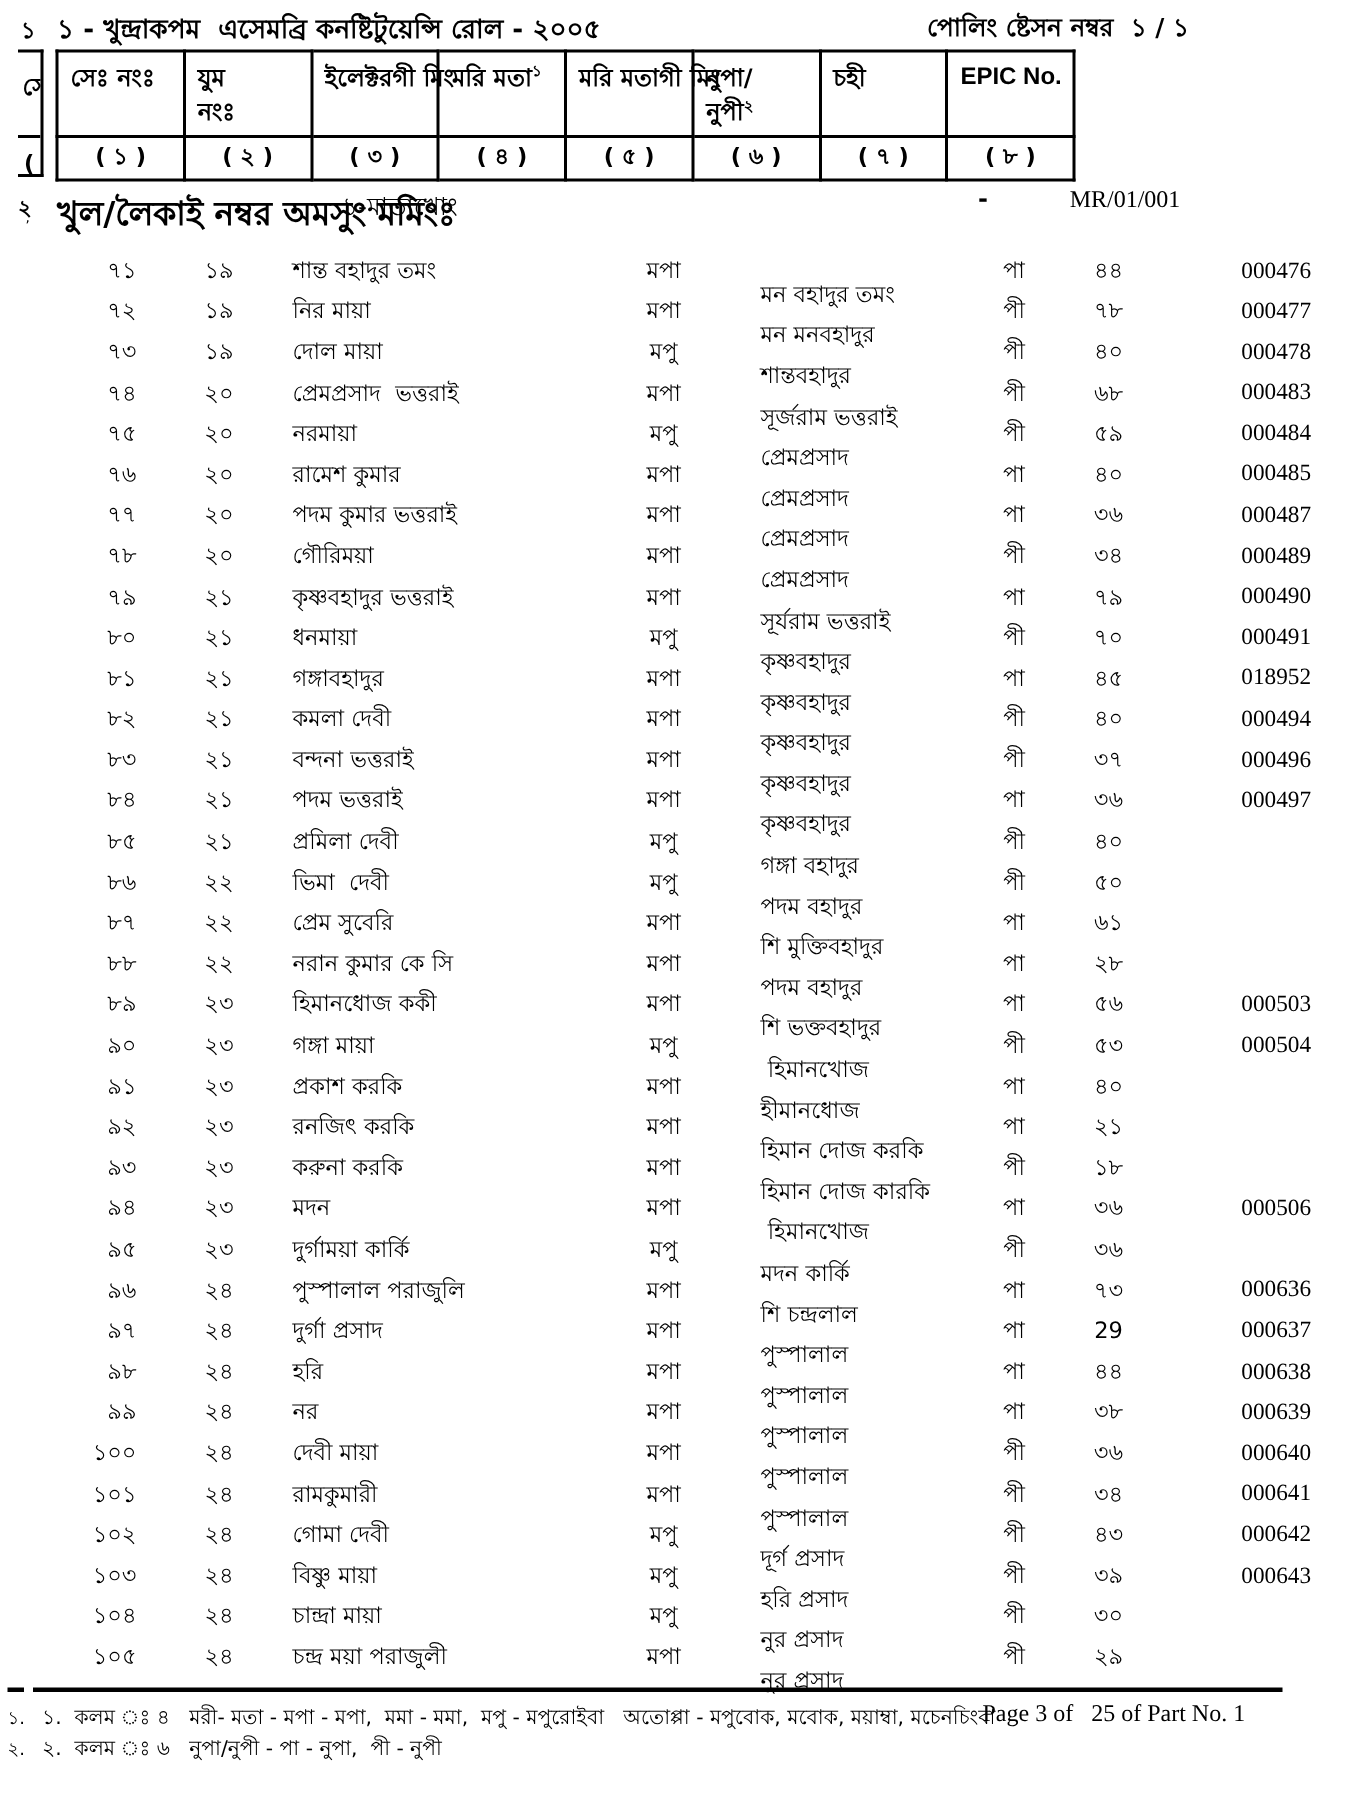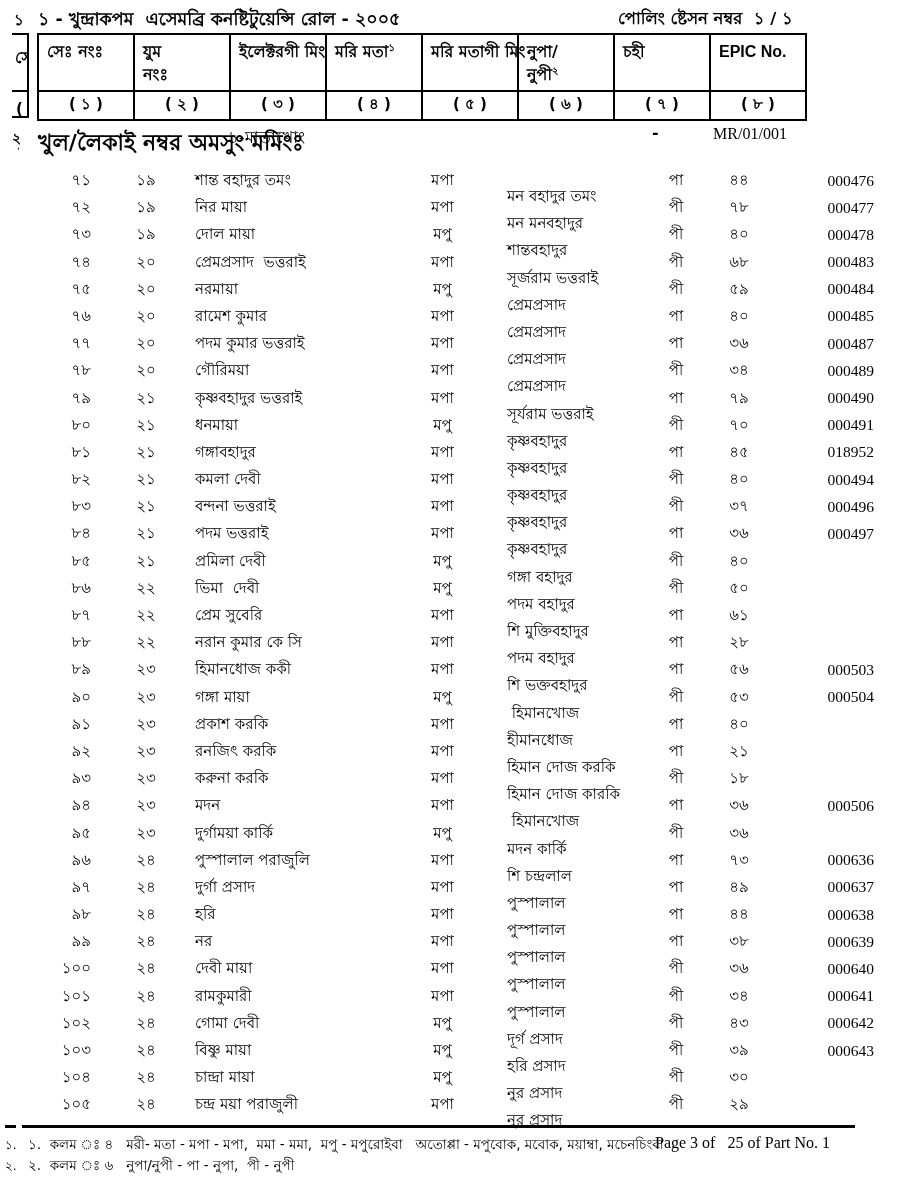--- a/index.html
+++ b/index.html
@@ -29,21 +29,21 @@
     overflow: hidden;
   }
   .sliver .cell1 { position: absolute; top: 10px; left: 3px; font-size: 16px; font-weight: bold; white-space: pre; }
   .sliver .cell2 { position: absolute; top: 62px; left: 4px; font-size: 15px; font-weight: bold; white-space: pre; }
   .sliver .divider { position: absolute; top: 55px; left: 0; width: 100%; height: 2px; background: #000; }
 
   
   table.hdr {
     position: absolute; left: 37px; top: 33px;
     border-collapse: collapse; table-layout: fixed;
-    width: 770px;
+    width: 680px;
   }
   table.hdr td {
     border: 2px solid #000;
     vertical-align: top;
     font-size: 16px; font-weight: bold;
     padding: 5px 6px 2px 8px;
     line-height: 1.45;
   }
   table.hdr tr.nums td {
     text-align: center; vertical-align: middle;
@@ -423,21 +423,21 @@
       <span class="epic pre">000636</span>
     </div>
 
     <div class="vrow">
       <span class="ser pre">৯৭</span>
       <span class="house pre">২৪</span>
       <span class="name pre">দুর্গা প্রসাদ</span>
       <span class="rel pre">মপা</span>
       <span class="relname pre">পুস্পালাল</span>
       <span class="gender pre">পা</span>
-      <span class="age pre">৪৯</span>
+      <span class="age pre">29</span>
       <span class="epic pre">000637</span>
     </div>
 
     <div class="vrow">
       <span class="ser pre">৯৮</span>
       <span class="house pre">২৪</span>
       <span class="name pre">হরি</span>
       <span class="rel pre">মপা</span>
       <span class="relname pre">পুস্পালাল</span>
       <span class="gender pre">পা</span>

